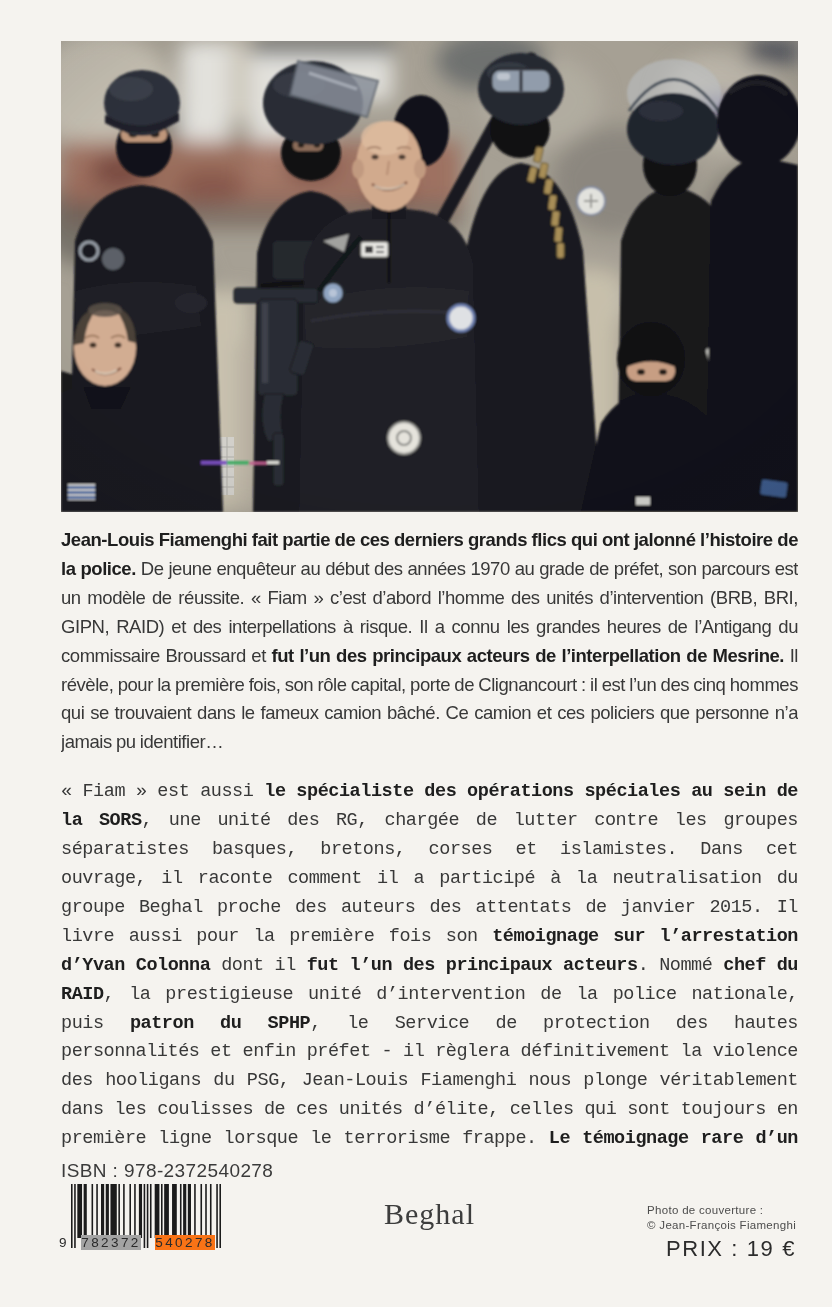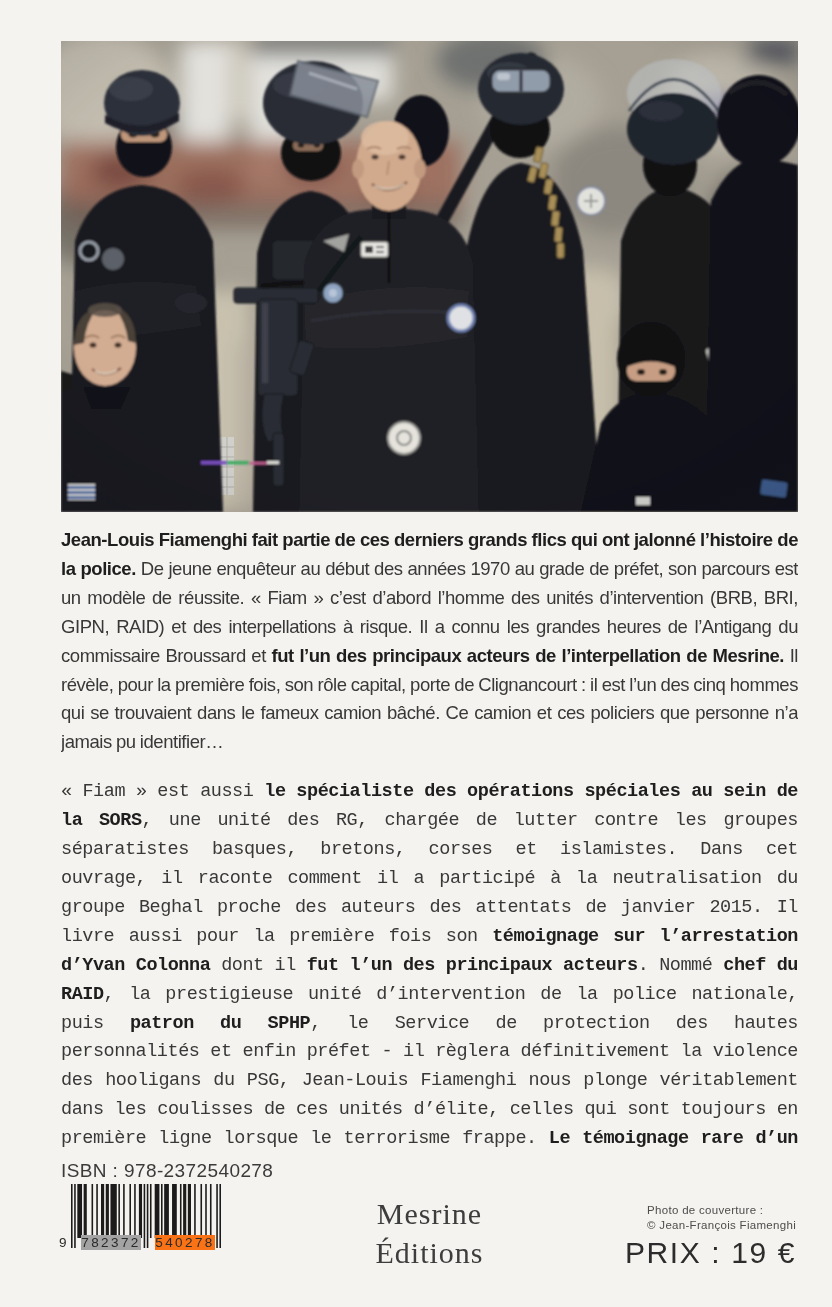--- a/index.html
+++ b/index.html
@@ -22,21 +22,21 @@
   .bc-digit{position:absolute;font-size:13.5px;line-height:15px;color:#2a2a2a;}
   .bc-g0{left:-10px;top:51px;}
   .bc-g1{left:12px;top:51px;width:60px;background:#a3a3a3;text-align:center;letter-spacing:2.4px;}
   .bc-g2{left:86px;top:51px;width:60px;background:#f97316;text-align:center;letter-spacing:2.4px;}
 
   .publisher{position:absolute;left:0;right:0;top:38px;text-align:center;
              font-family:"Liberation Serif",serif;font-size:30px;line-height:39px;
              color:#3d3d3d;letter-spacing:1px;}
   .credit{position:absolute;right:2px;top:47px;text-align:left;font-size:11.5px;line-height:15px;
           color:#4d4d4d;letter-spacing:0.3px;}
-  .price{position:absolute;right:2px;top:80px;font-size:30px;letter-spacing:1.6px;color:#2c2c2c;}
+  .price{position:absolute;right:2px;top:80px;font-size:22px;letter-spacing:1.6px;color:#2c2c2c;}
 </style>
 </head>
 <body>
 
 <div class="page">
 
   <div class="photo">
     <svg viewBox="0 0 737 471" width="737" height="471" preserveAspectRatio="none" aria-hidden="true">
       <defs>
         <filter id="b10" x="-20%" y="-20%" width="140%" height="140%">
@@ -303,22 +303,21 @@
           <rect x="138.95" y="0" width="1.58" height="54" fill="#1b1b1b"></rect>
           <rect x="145.26" y="0" width="1.58" height="64" fill="#1b1b1b"></rect>
           <rect x="148.42" y="0" width="1.58" height="64" fill="#1b1b1b"></rect>
         </svg>
       <span class="bc-digit bc-g0">9</span>
       <span class="bc-digit bc-g1">782372</span>
       <span class="bc-digit bc-g2">540278</span>
     </div>
 
     <div class="publisher">
-      <div>Mesrine</div>
-      <div>Éditions</div>
+      <div>Beghal</div>
     </div>
 
     <div class="credit">
       <div>Photo de couverture :</div>
       <div>© Jean-François Fiamenghi</div>
     </div>
 
     <div class="price">PRIX : 19 €</div>
   </div>
 </div>

